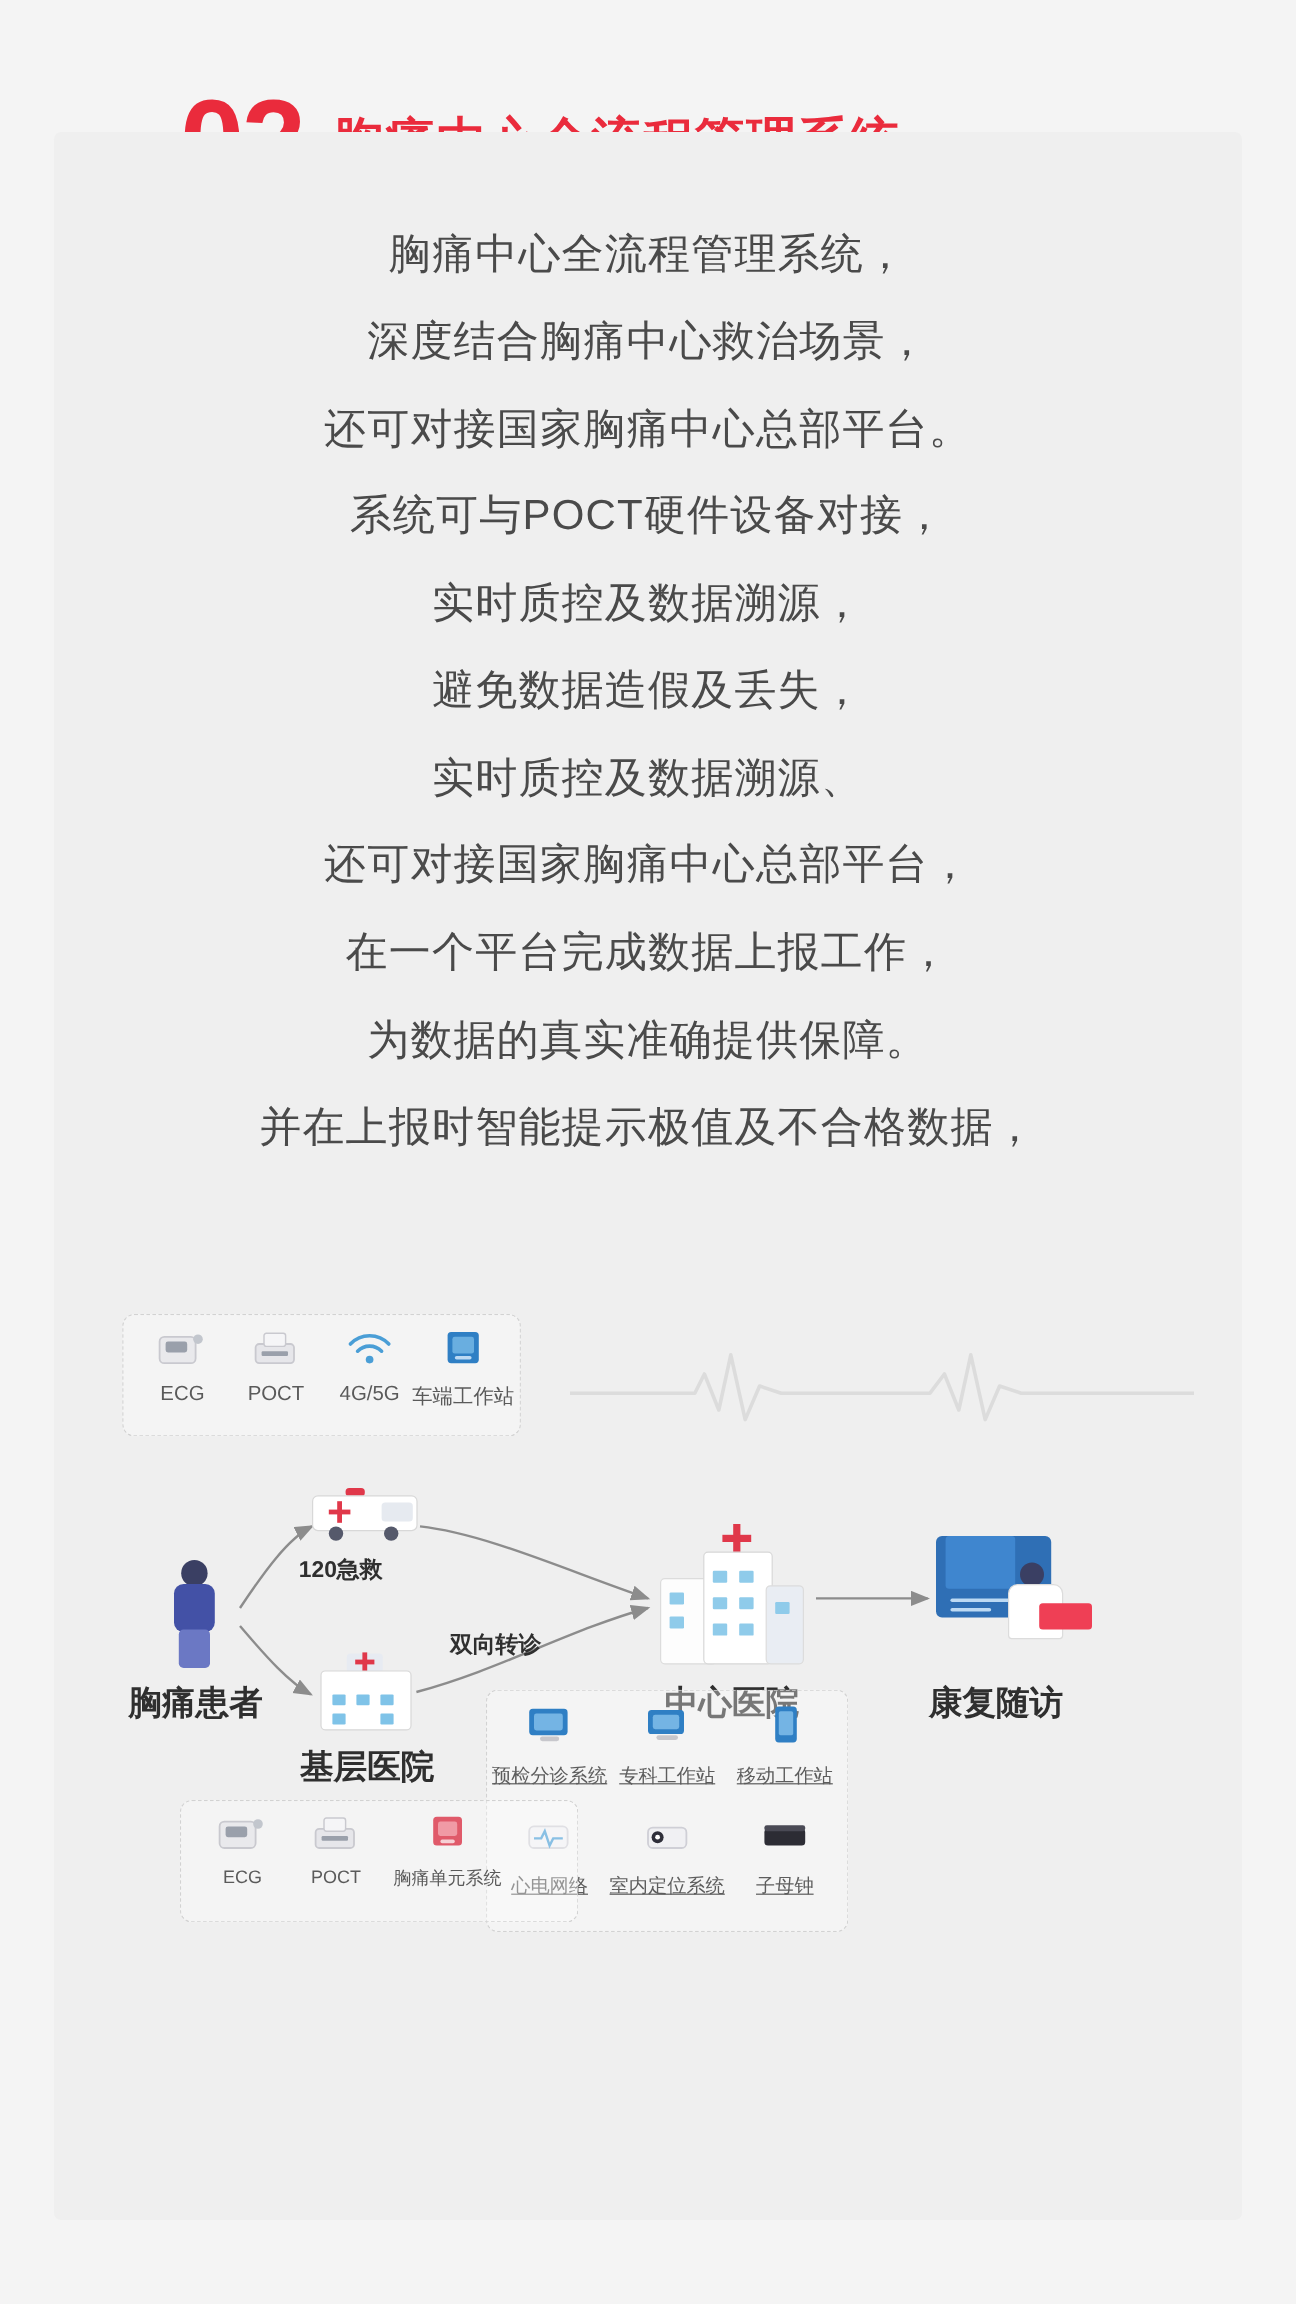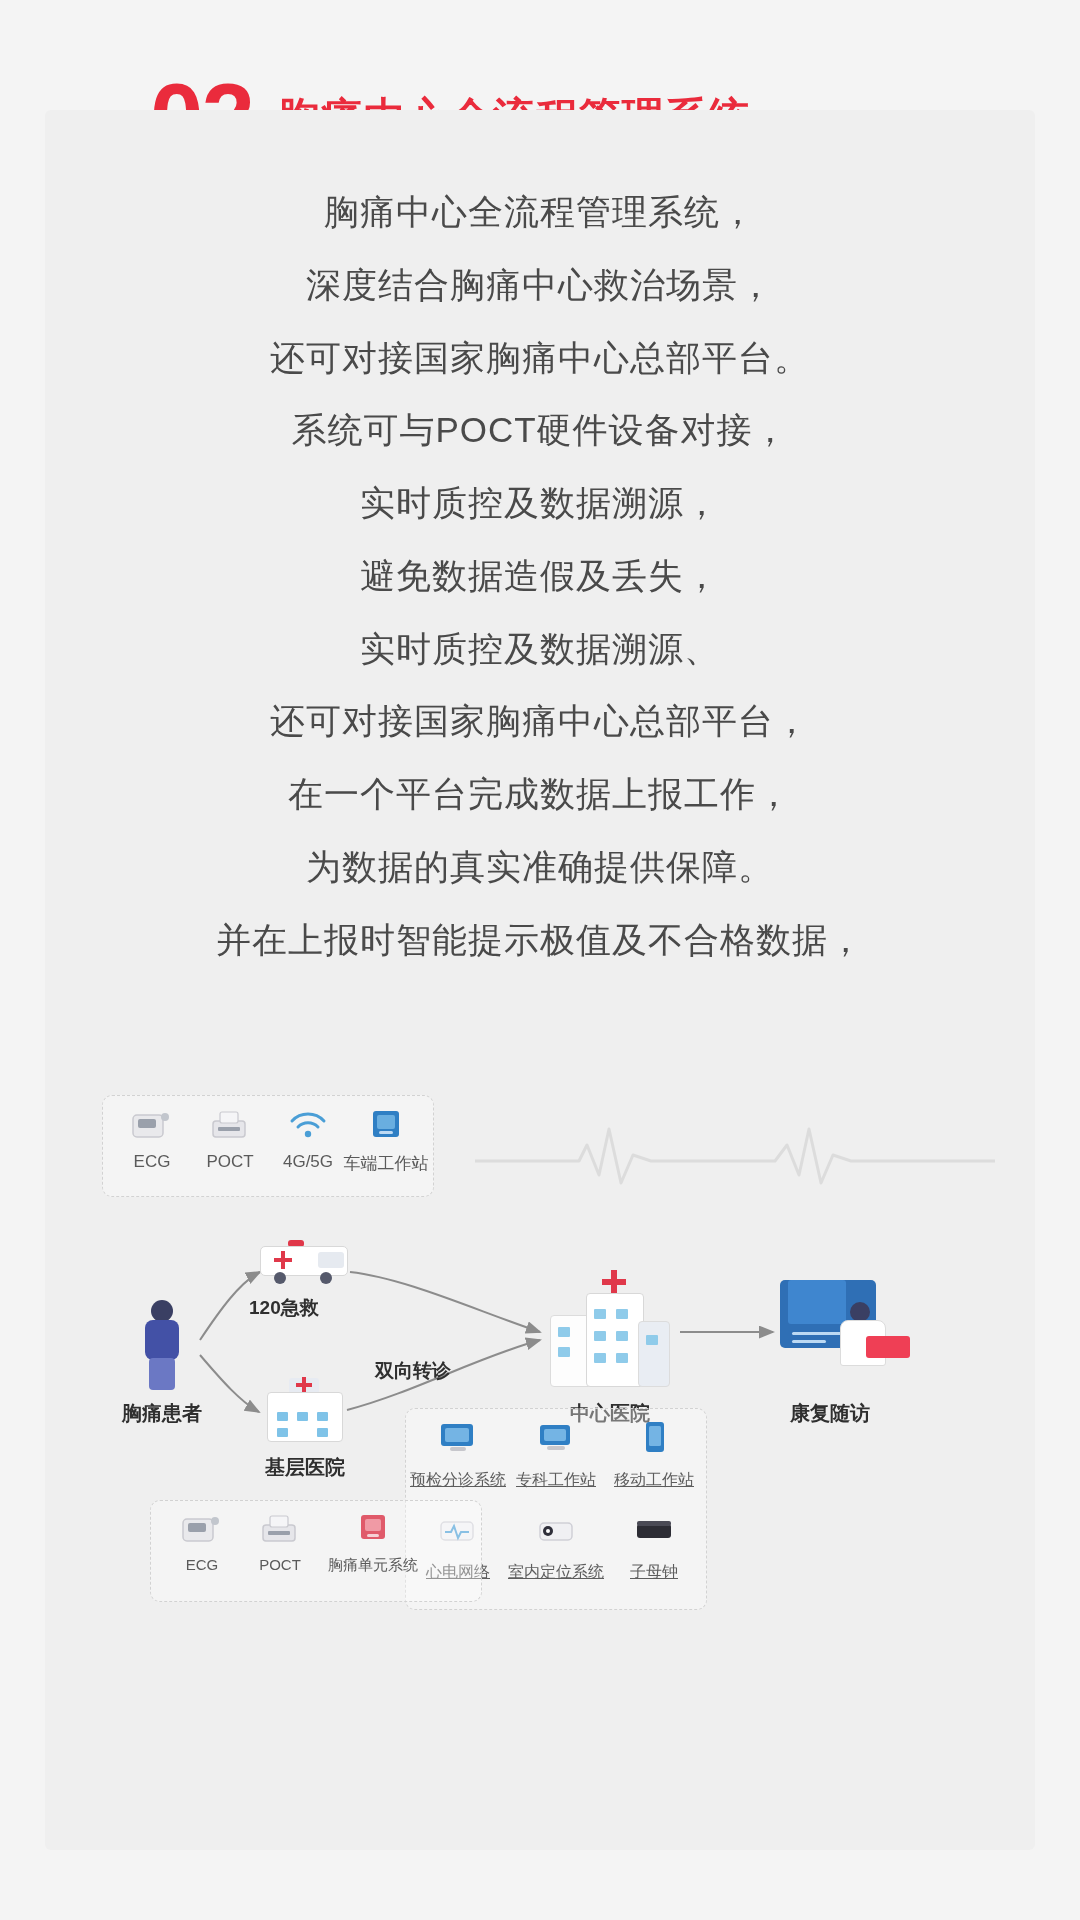--- a/index.html
+++ b/index.html
@@ -151,21 +151,21 @@
     display: block;
     font-size: 17px;
     color: #5a5a5a;
     white-space: nowrap;
   }
   .dev.small .lbl { font-size: 15px; }
 
   
   .node-label {
     position: absolute;
-    font-size: 20px;
+    font-size: 28px;
     font-weight: bold;
     color: #2f2f2f;
     white-space: nowrap;
     text-align: center;
   }
   .flow-label {
     position: absolute;
     font-size: 19px;
     font-weight: bold;
     color: #2f2f2f;

